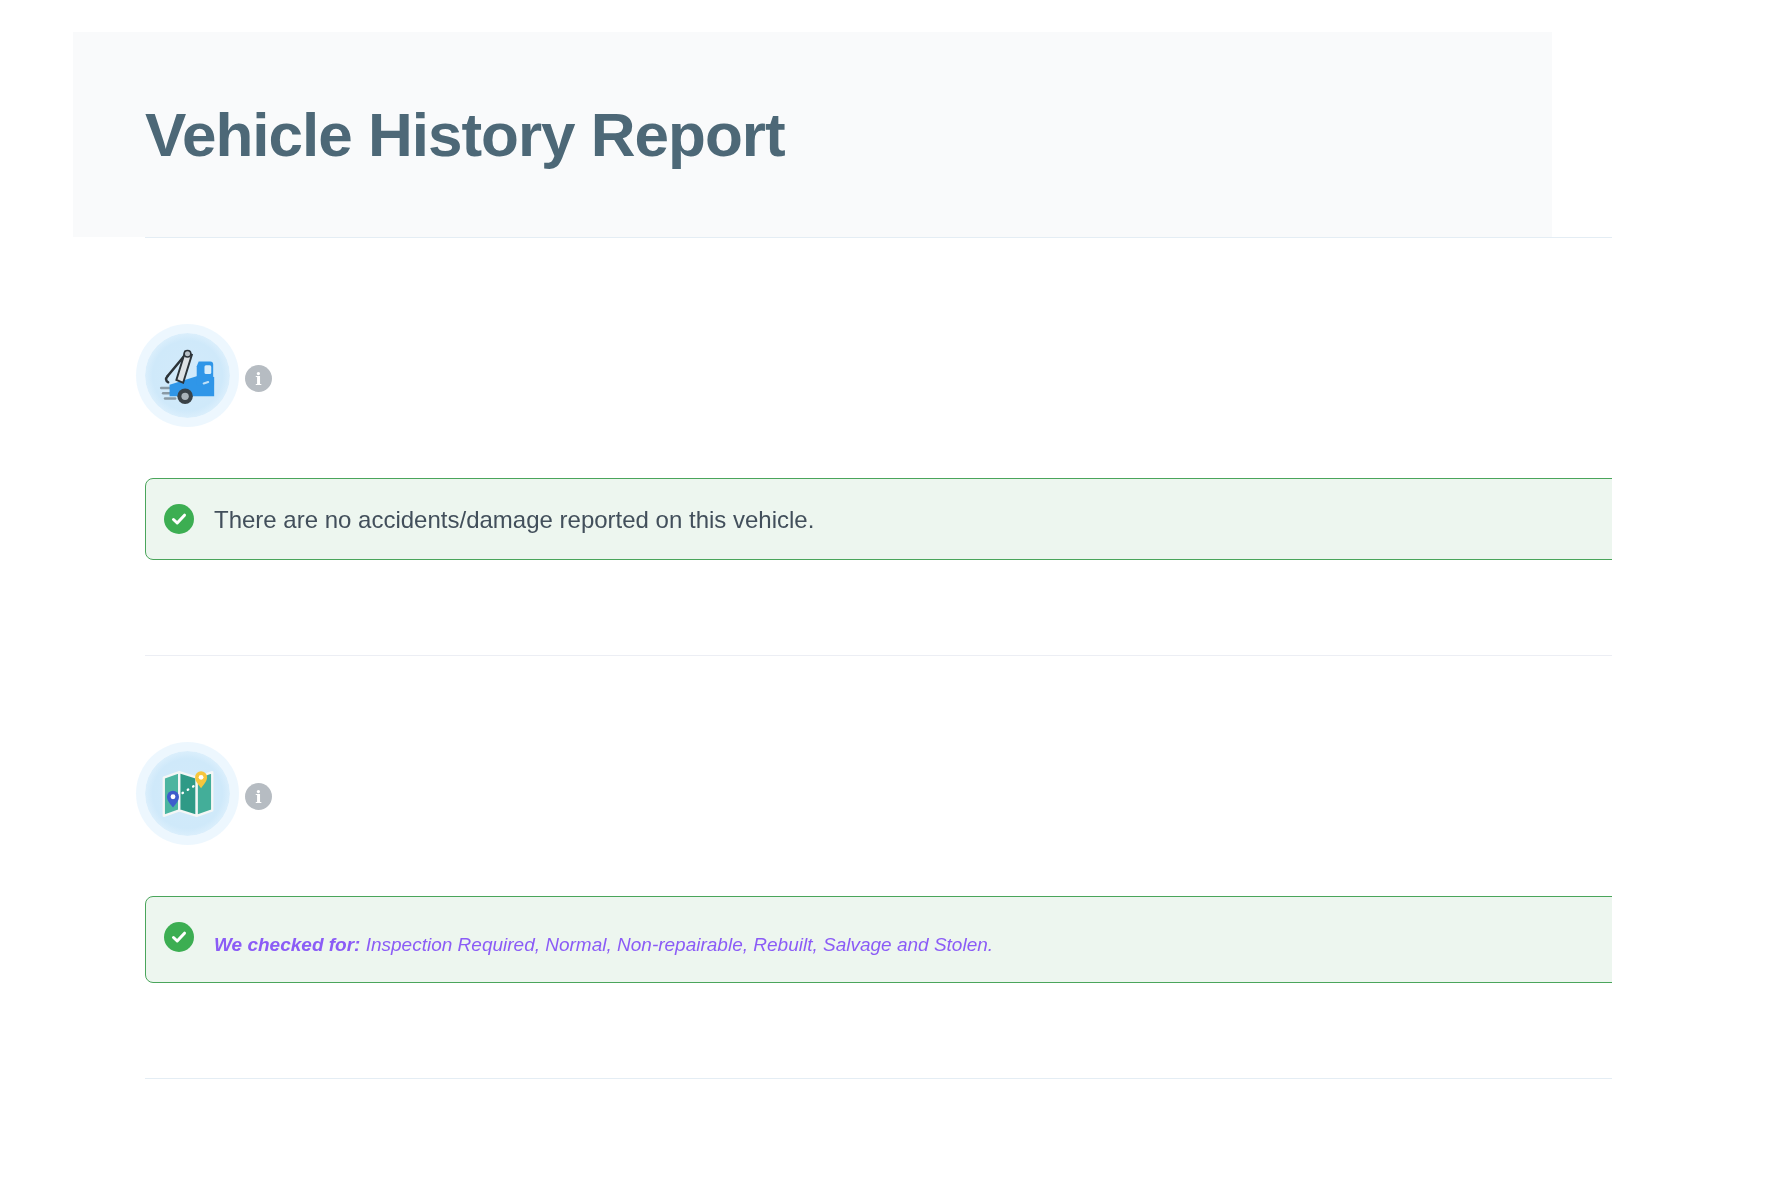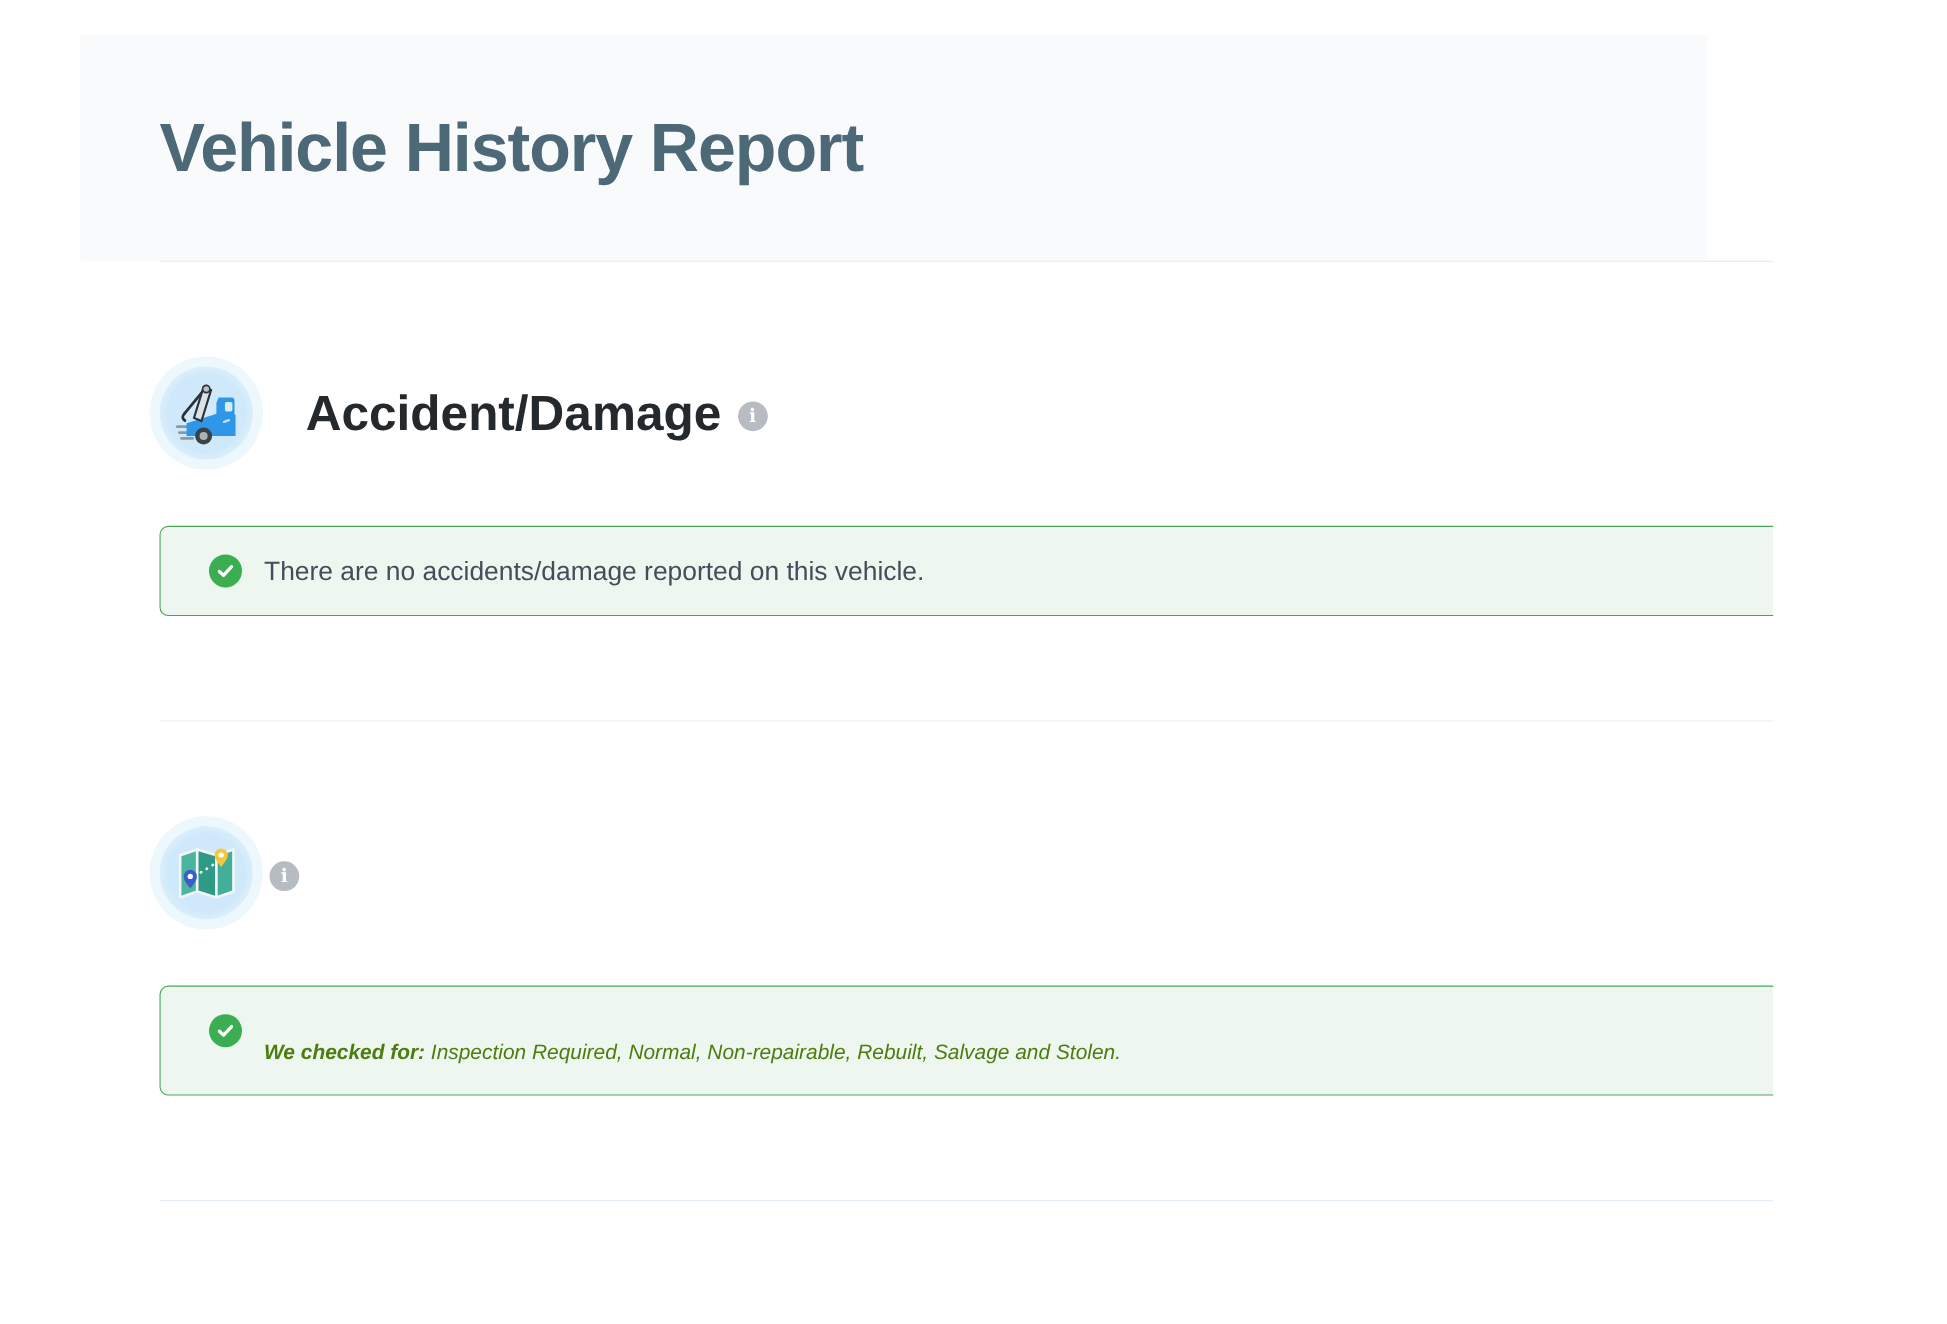--- a/index.html
+++ b/index.html
@@ -83,21 +83,21 @@
     cursor: pointer;
     flex: none;
   }
   
   .alert {
     margin-top: 60px;
     box-sizing: border-box;
     border: 1px solid #4aa55b;
     background: #edf6ef;
     border-radius: 8px;
-    padding: 25px 44px;
+    padding: 25px 18px;
     display: flex;
     align-items: flex-start;
   }
   .check-circle {
     width: 30px;
     height: 30px;
     border-radius: 50%;
     background: #3cae52;
     display: flex;
     align-items: center;
@@ -106,25 +106,25 @@
     margin-right: 20px;
   }
   .alert-body { padding-top: 1px; }
   .alert-message {
     font-size: 24px;
     line-height: 29px;
     color: #424f5b;
   }
   .alert-message b { color: #3a454f; }
   .checked-for {
-    margin-top: 23px;
+    margin-top: 10px;
     font-size: 19px;
     line-height: 24px;
     font-style: italic;
-    color: #4d7c0f;
+    color: #8b5cf6;
   }
   .checked-for b { font-weight: 700; }
   .spacer-95 { height: 95px; }
 </style>
 </head>
 <body>
 
 <div class="page">
 
   <div class="report-header">
@@ -144,21 +144,20 @@
           <rect x="49" y="21" width="7" height="9" rx="1.6" fill="#d7edfb"></rect>
           <rect x="47" y="38" width="7" height="2.2" rx="1.1" fill="#bfe0f7" transform="rotate(-18 50 39)"></rect>
           <path d="M30 9 L11 32" stroke="#2c3338" stroke-width="2.6" fill="none" stroke-linecap="round"></path>
           <path d="M11 32 q-3.5 4 0.5 6.5" stroke="#2c3338" stroke-width="2.6" fill="none" stroke-linecap="round"></path>
           <polygon points="29,7 36,10 27,39 20,36" fill="#dde2e5" stroke="#2c3338" stroke-width="2"></polygon>
           <circle cx="31.5" cy="9" r="3.4" fill="#b9c1c7" stroke="#2c3338" stroke-width="1.6"></circle>
           <circle cx="29" cy="53" r="8" fill="#3a4247"></circle>
           <circle cx="29" cy="53" r="3.8" fill="#aab3b9"></circle>
         </svg>
       </div>
-      <h2>Accident/Damage</h2>
       <span class="info-badge">i</span>
     </div>
 
     <div class="alert">
       <span class="check-circle">
         <svg width="18" height="18" viewBox="0 0 18 18" aria-hidden="true">
           <path d="M3.5 9.5 L7.2 13 L14.5 5.2" fill="none" stroke="#ffffff" stroke-width="3" stroke-linecap="round" stroke-linejoin="round"></path>
         </svg>
       </span>
       <div class="alert-body">

